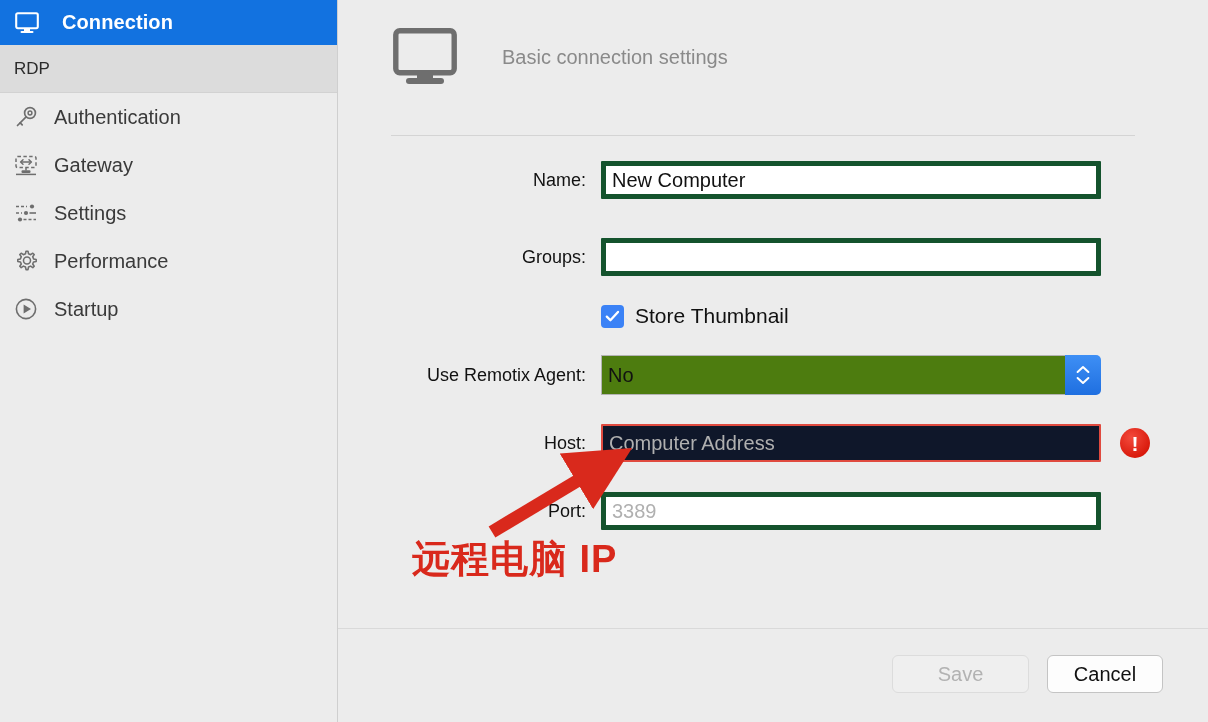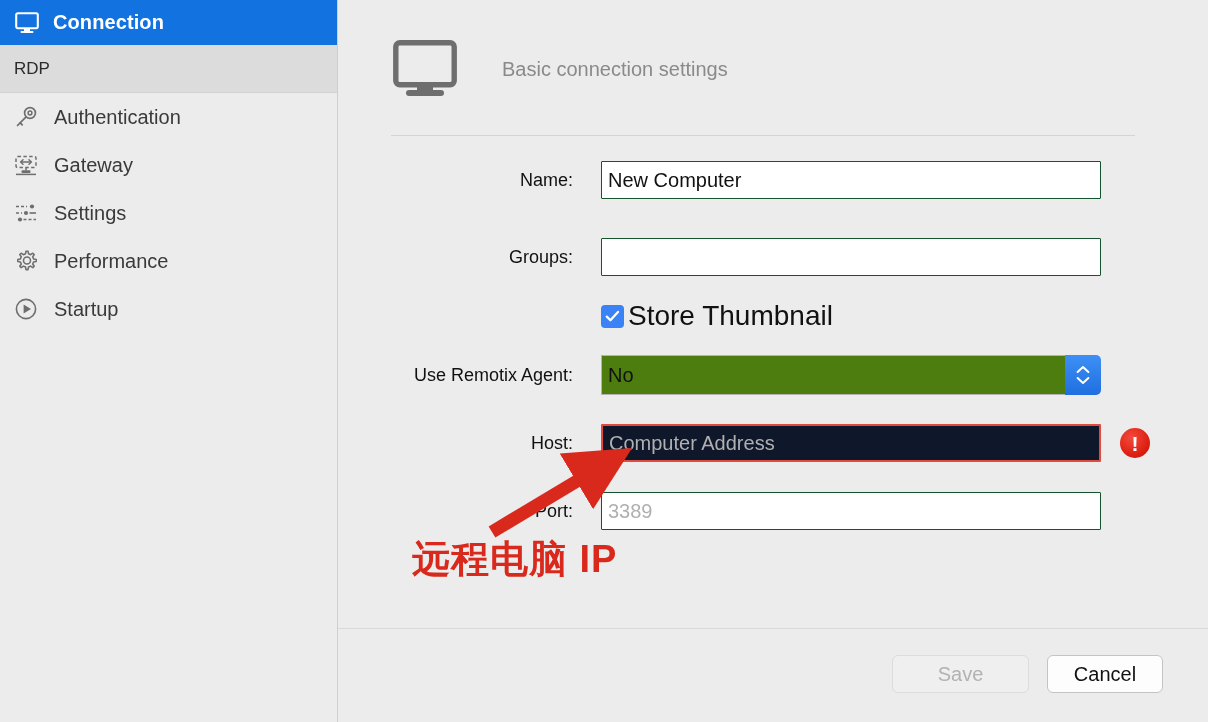--- a/index.html
+++ b/index.html
@@ -25,21 +25,21 @@
     border-right: 1px solid #cfcfcf;
     flex: 0 0 338px;
     position: relative;
   }
   .sb-header {
     height: 45px;
     background: #1272e0;
     display: flex;
     align-items: center;
     padding-left: 13px;
-    gap: 12px;
+    gap: 21px;
   }
   .sb-header .label {
     color: #ffffff;
     font-size: 20px;
     font-weight: bold;
     letter-spacing: 0.1px;
   }
   .sb-sub {
     height: 48px;
     background: #dcdcdc;
@@ -78,21 +78,21 @@
     background: #ececec;
   }
   #content {
     position: absolute;
     left: 0; top: 0; right: 0;
     height: 628px;
     background: #ececec;
   }
   .panel-head {
     position: absolute;
-    left: 54px; top: 40px;
+    left: 54px; top: 28px;
     display: flex;
     align-items: center;
   }
   .panel-head .mon {
     width: 66px; height: 58px;
     display: flex; align-items: center; justify-content: center;
   }
   .panel-head .title {
     margin-left: 44px;
     font-size: 20px;
@@ -113,30 +113,30 @@
   }
   .row {
     display: flex;
     align-items: center;
     height: 44px;
     margin-bottom: 0;
   }
   .row .lbl {
     width: 263px;
     text-align: right;
-    padding-right: 28px;
+    padding-right: 15px;
     font-size: 18px;
     color: #111;
     flex: 0 0 263px;
   }
   .fld {
     width: 500px;
     height: 38px;
     background: #ffffff;
-    border: 1px solid #14532d;
+    border: 5px solid #14532d;
     border-radius: 1px;
     display: flex;
     align-items: center;
     padding: 0 6px;
     font-size: 20px;
     color: #111;
   }
   .fld.ph { color: #b0b0b0; }
   .fld.err {
     border: 2px solid #e04a3f;
@@ -150,22 +150,22 @@
   }
   .checkrow .spacer { width: 263px; flex: 0 0 263px; }
   .chkbox {
     width: 23px; height: 23px;
     background: #3b82f6;
     border-radius: 4px;
     display: flex; align-items: center; justify-content: center;
     flex: 0 0 23px;
   }
   .chklabel {
-    margin-left: 4px;
-    font-size: 28px;
+    margin-left: 11px;
+    font-size: 21px;
     color: #111;
   }
 
   .selwrap {
     width: 500px;
     height: 40px;
     display: flex;
     position: relative;
   }
   .selbox {

